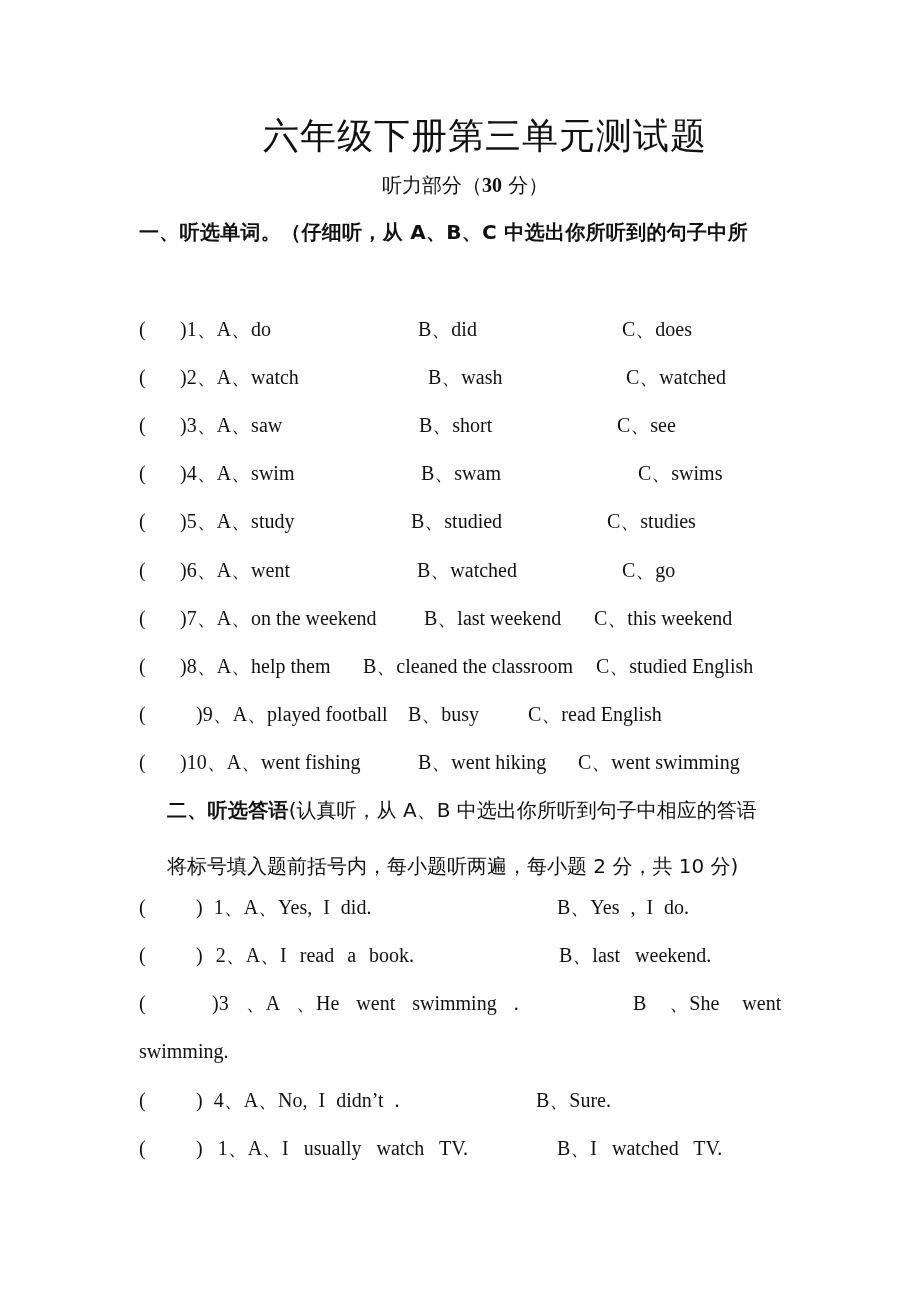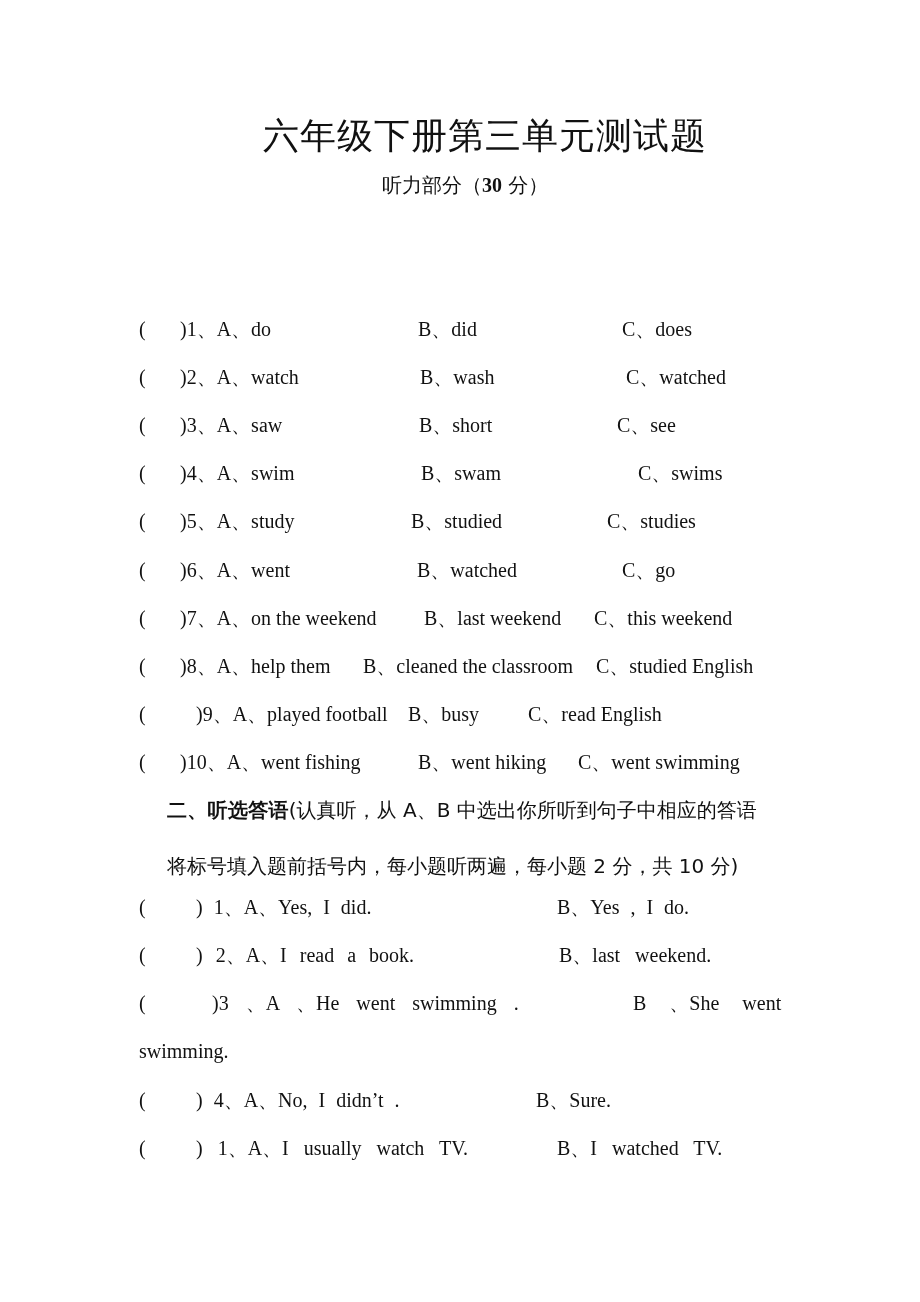--- a/index.html
+++ b/index.html
@@ -65,31 +65,32 @@
   </style>
 </head>
 <body>
 
 <div class="page">
 
   <div class="title">六年级下册第三单元测试题</div>
 
   <div class="subtitle"><span>听力部分（</span><b>30</b><span> 分）</span></div>
 
+  <div class="line heading" style="top:217px;">一、听选单词。（仔细听，从 A、B、C 中选出你所听到的句子中所</div>
 
   <div class="line" style="top:314px;">
     <span class="paren">(</span>
     <span class="num" style="left:41px;">)1、A、do</span>
     <span class="opt" style="left:279px;">B、did</span>
     <span class="opt" style="left:483px;">C、does</span>
   </div>
   <div class="line" style="top:362px;">
     <span class="paren">(</span>
     <span class="num" style="left:41px;">)2、A、watch</span>
-    <span class="opt" style="left:281px;text-align:right;">B、wash</span>
+    <span class="opt" style="left:289px;text-align:right;">B、wash</span>
     <span class="opt" style="left:487px;">C、watched</span>
   </div>
   <div class="line" style="top:410px;">
     <span class="paren">(</span>
     <span class="num" style="left:41px;">)3、A、saw</span>
     <span class="opt" style="left:280px;">B、short</span>
     <span class="opt" style="left:478px;">C、see</span>
   </div>
   <div class="line" style="top:458px;">
     <span class="paren">(</span>

